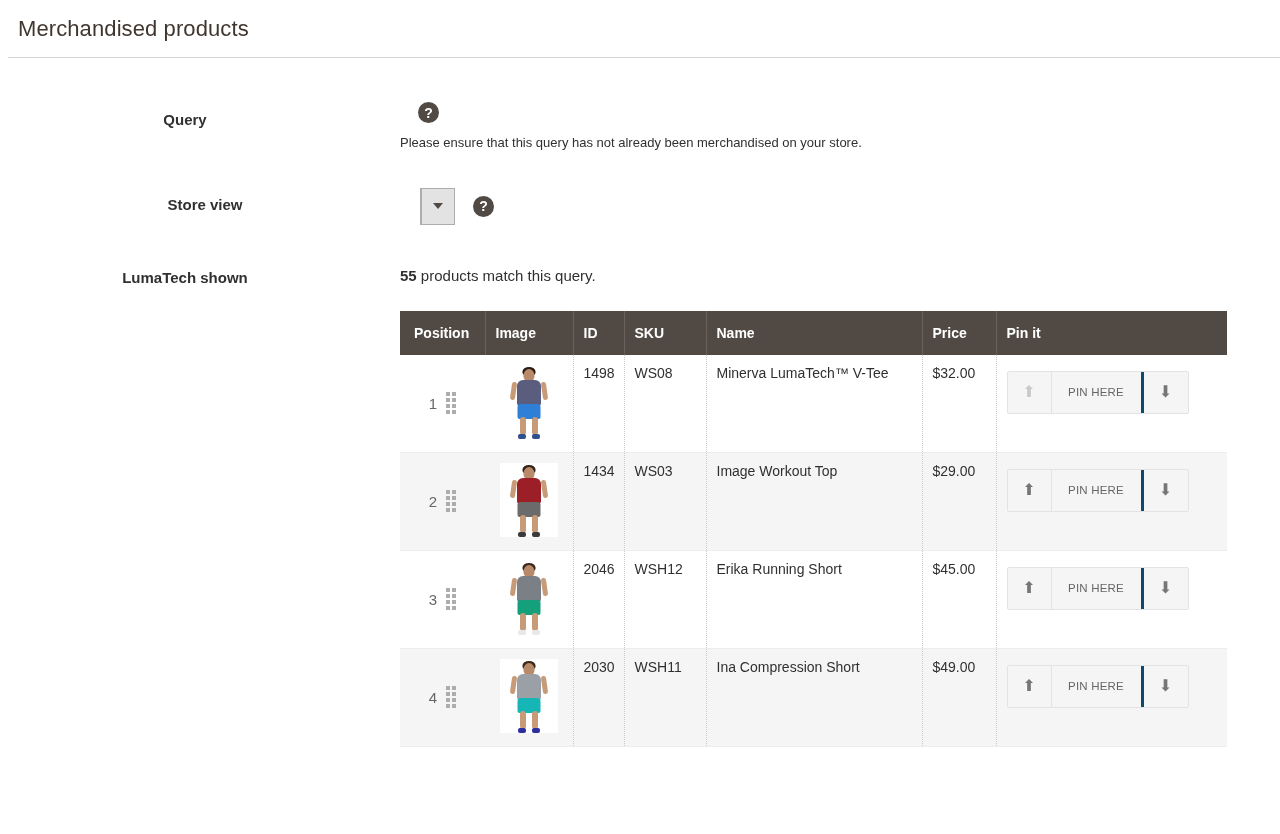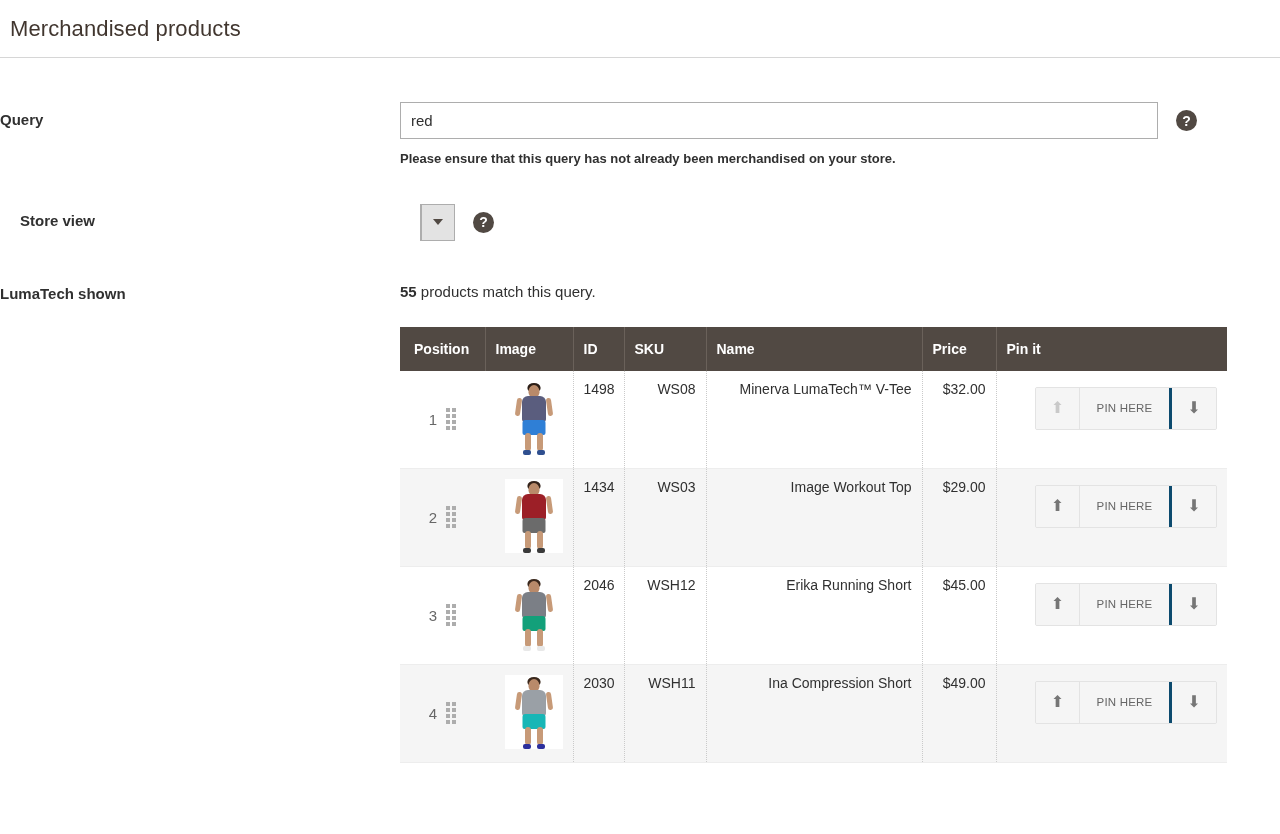--- a/index.html
+++ b/index.html
@@ -13,20 +13,21 @@
     overflow: hidden;
   }
 
   
   .page-header {
     height: 58px;
     padding: 0 8px;
     display: flex;
     align-items: center;
     border-bottom: 1px solid #d6d6d6;
+    margin-left: 8px;
   }
   .page-title {
     font-size: 22px;
     font-weight: 400;
     color: #41362f;
     letter-spacing: 0.1px;
     line-height: 1;
     margin: 0;
     padding-left: 2px;
   }
@@ -34,21 +35,21 @@
   
   .form-body { padding-top: 44px; }
 
   .field-row {
     display: flex;
     align-items: flex-start;
   }
   .field-label {
     width: 400px;
     min-width: 400px;
-    text-align: left;
+    text-align: center;
     padding-right: 30px;
     font-size: 15px;
     font-weight: 600;
     color: #303030;
     line-height: 1.2;
   }
   .field-control { position: relative; flex: 1; }
 
   
   .row-query { margin-bottom: 0; }
@@ -83,21 +84,20 @@
     user-select: none;
     font-family: "Liberation Sans", sans-serif;
   }
   .help-icon span { transform: translateY(-0.5px); }
 
   .field-note {
     font-size: 13px;
     color: #303030;
     margin-top: 12px;
     line-height: 1.2;
-    font-weight: bold;
   }
 
   
   .row-store { margin-top: 37px; margin-left: 20px; }
   .field-label-store { padding-top: 8px; }
   .store-line { display: flex; align-items: center; }
   .select-box {
     display: inline-flex;
     align-items: stretch;
     height: 37px;
@@ -207,21 +207,20 @@
   .prod-table tbody tr { background: #ffffff; }
   .prod-table tbody tr.alt { background: #f5f5f5; }
 
   .prod-table tbody td {
     padding: 10px;
     vertical-align: top;
     color: #303030;
     border-right: 1px dotted #cacaca;
     border-bottom: 1px solid #ededed;
     height: 80px;
-    text-align: right;
   }
   .prod-table tbody td.cell-pin { border-right: none; }
   .prod-table tbody td.cell-pos {
     border-right: none;
     vertical-align: middle;
     text-align: center;
   }
 
   .col-position { width: 85px; }
   .col-image    { width: 88px; }
@@ -314,21 +313,20 @@
 <div class="page-header">
   <h1 class="page-title">Merchandised products</h1>
 </div>
 
 <div class="form-body">
 
   <div class="field-row row-query">
     <div class="field-label field-label-query">Query</div>
     <div class="field-control">
       <div class="query-line">
-        <input class="text-input" type="text" value="red" style="">
         <span class="help-icon">
             <span>?</span>
           </span>
       </div>
       <div class="field-note">Please ensure that this query has not already been merchandised on your store.</div>
     </div>
   </div>
 
   <div class="field-row row-store">
     <div class="field-label field-label-store">Store view</div>

